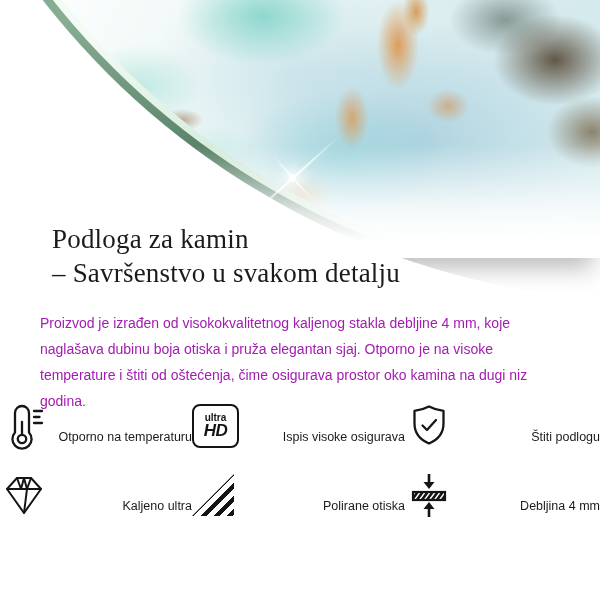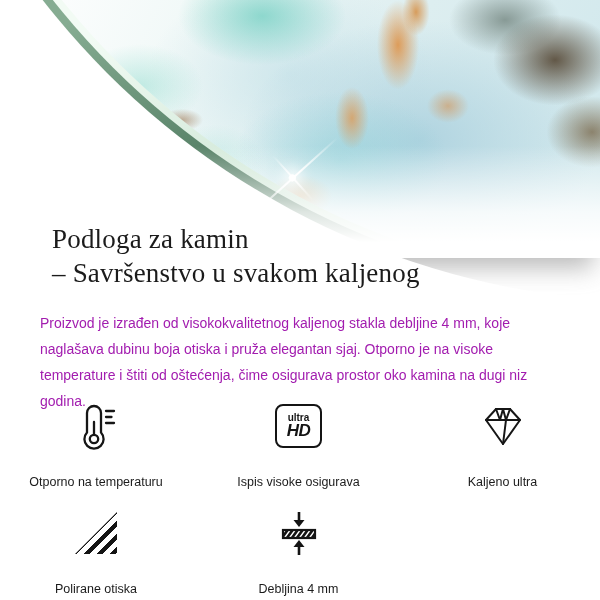--- a/index.html
+++ b/index.html
@@ -65,21 +65,21 @@
   .page-desc{
     position:absolute;left:40px;top:310px;width:532px;z-index:2;margin:0;
     font-size:14px;line-height:26px;color:#a21caf;
   }
 
   
   .features{
     position:absolute;left:0;top:400px;width:600px;z-index:2;
     display:grid;grid-template-columns:192px 213px 195px;row-gap:17px;
   }
-  .feature{display:flex;flex-direction:column;align-items:center;}
+  .feature{display:flex;flex-direction:row;align-items:center;justify-content:space-between;}
   .icon-box{height:52px;display:flex;align-items:center;justify-content:center;}
   .feature-label{margin-top:22px;font-size:12.5px;line-height:16px;color:#1b1b1b;}
   .icon-svg{stroke:#161616;fill:none;stroke-width:2.3;stroke-linecap:round;stroke-linejoin:round;}
 
   .uhd{width:43px;height:40px;border:2.5px solid #141414;border-radius:8px;
     display:flex;flex-direction:column;align-items:center;justify-content:center;
     color:#141414;font-weight:bold;}
   .uhd .u{font-size:10px;line-height:10px;}
   .uhd .hd{font-size:17px;line-height:16px;letter-spacing:-0.5px;font-style:italic;}
 
@@ -97,21 +97,21 @@
   <div class="sparkle">
     <div class="ray-h"></div>
     <div class="ray-v"></div>
     <div class="core"></div>
   </div>
   <div class="hero-fade"></div>
 </div>
 
 <h1 class="page-title">
   <span>Podloga za kamin</span><br>
-  <span>– Savršenstvo u svakom kaljenog</span>
+  <span>– Savršenstvo u svakom detalju</span>
 </h1>
 
 <p class="page-desc">Proizvod je izrađen od visokokvalitetnog kaljenog stakla debljine 4 mm, koje naglašava dubinu boja otiska i pruža elegantan sjaj. Otporno je na visoke temperature i štiti od oštećenja, čime osigurava prostor oko kamina na dugi niz godina.</p>
 
 <div class="features">
 
   <div class="feature">
     <div class="icon-box">
       <svg class="icon-svg" width="48" height="48" viewBox="0 0 48 48">
         <path d="M29,30.5 V11 a7,7 0 0 0 -14,0 v19.5 a9.6,9.6 0 1 0 14,0 Z"></path>
@@ -126,20 +126,29 @@
   <div class="feature">
     <div class="icon-box">
       <div class="uhd">
         <span class="u">ultra</span>
         <span class="hd">HD</span>
       </div>
     </div>
     <div class="feature-label">Ispis visoke osigurava</div>
   </div>
 
+  <div class="feature">
+    <div class="icon-box">
+      <svg class="icon-svg" width="48" height="48" viewBox="0 0 48 48">
+        <path d="M24,4.5 C29,7.2 33.5,8.2 38.5,8.9 V21.5 c0,10.5 -6.5,16.6 -14.5,20 -8,-3.4 -14.5,-9.5 -14.5,-20 V8.9 C14.5,8.2 19,7.2 24,4.5 Z"></path>
+        <path d="M17.5,23.5 l4.5,4.5 l9,-10"></path>
+      </svg>
+    </div>
+    <div class="feature-label">Štiti podlogu</div>
+  </div>
 
   <div class="feature">
     <div class="icon-box">
       <svg class="icon-svg" width="48" height="48" viewBox="0 0 48 48" style="stroke-width:2">
         <path d="M7,18 L17,7 H31 L41,18 L24,42 Z"></path>
         <path d="M7,18 H41"></path>
         <path d="M17,7 L21,18 L24,7 L27,18 L31,7"></path>
         <path d="M27,18 L24,42"></path>
       </svg>
     </div>

